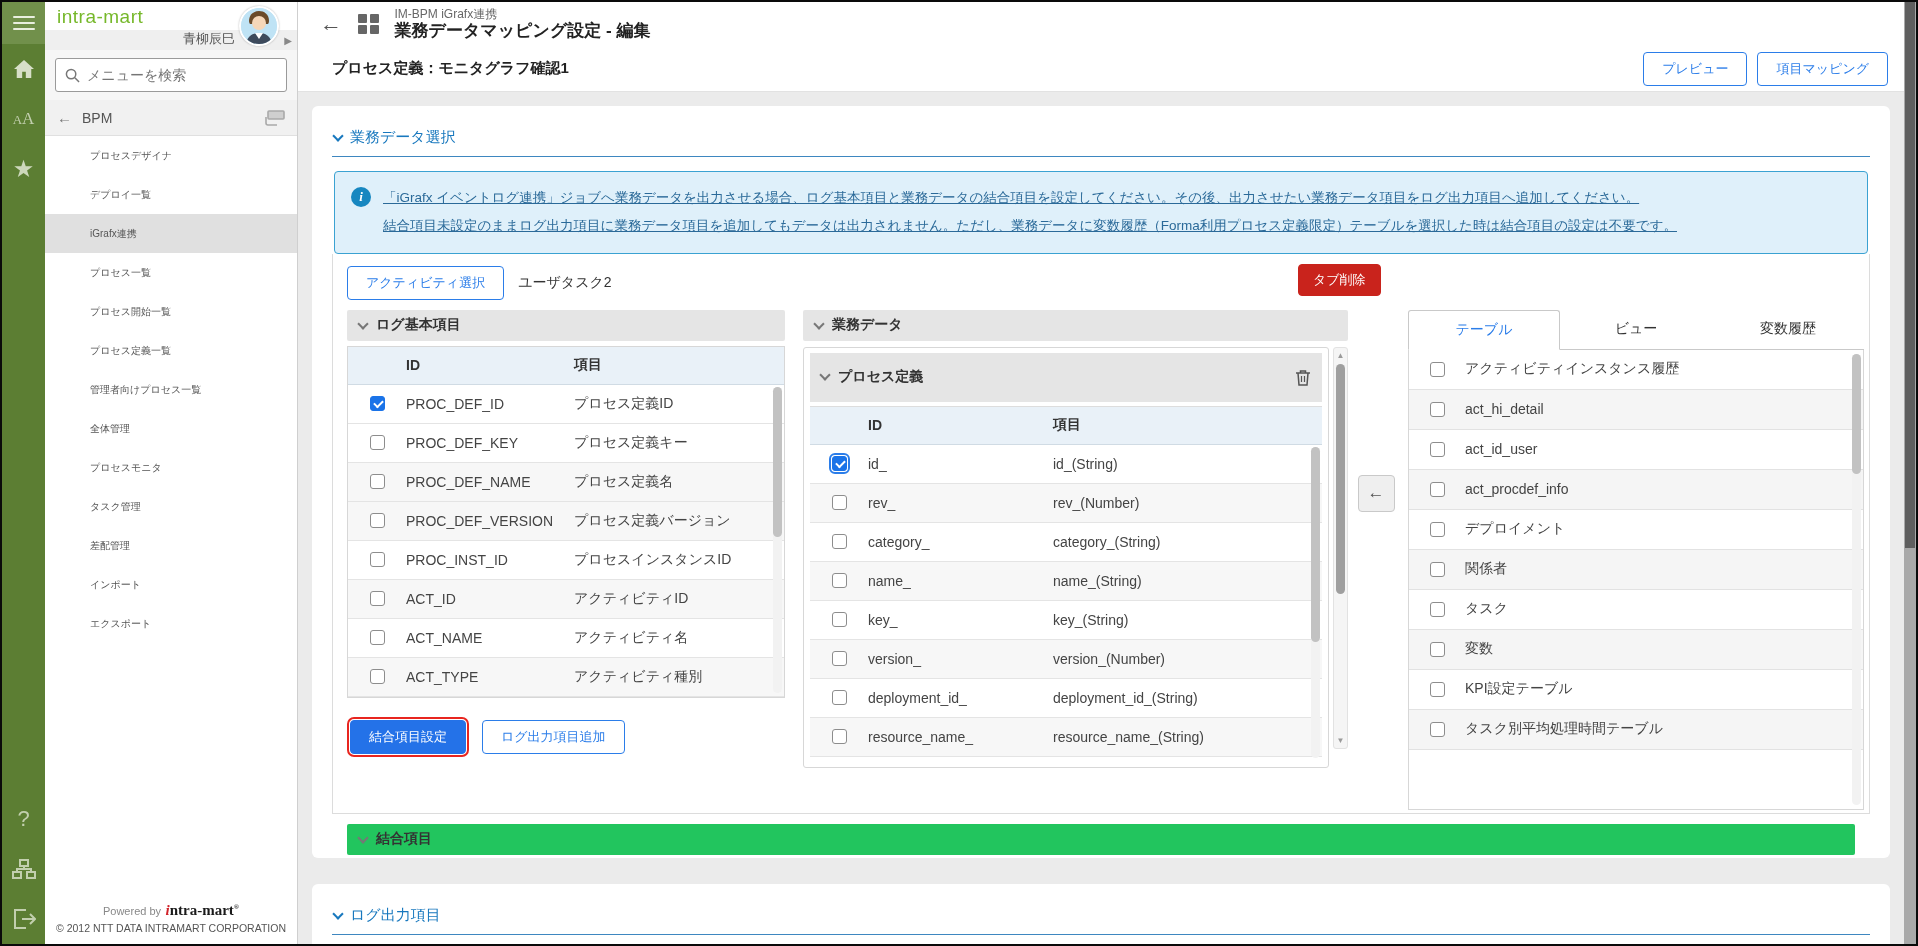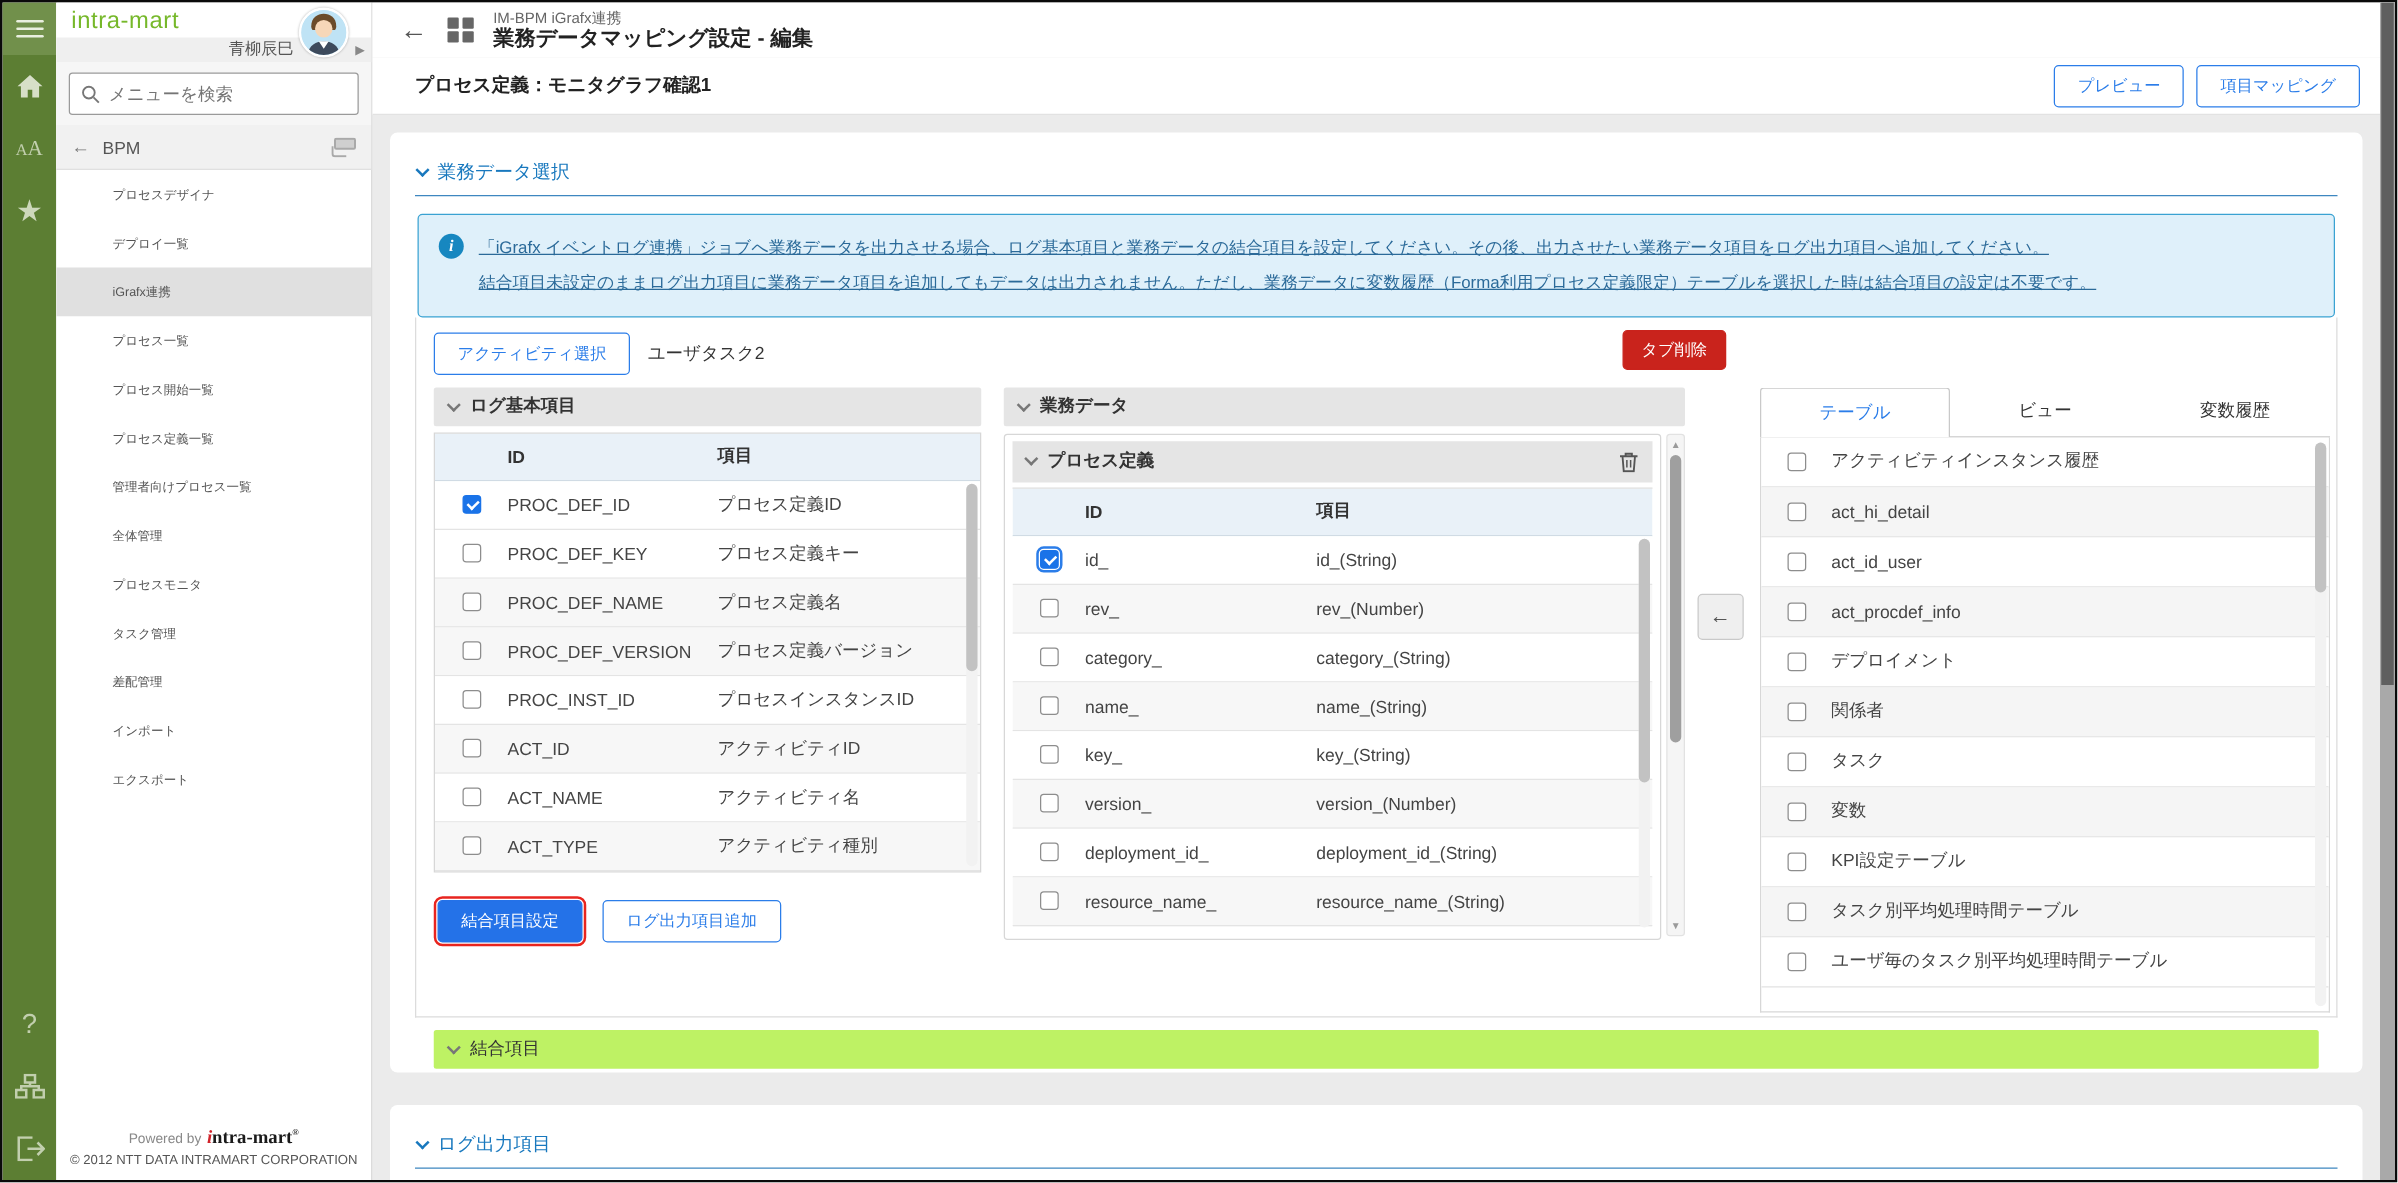--- a/index.html
+++ b/index.html
@@ -100,21 +100,21 @@
 
   
   .col1 { width:438px; flex-shrink:0; }
   .col1 .dtable { height:352px; overflow:hidden; }
   .col1-btns { margin-top:22px; display:flex; gap:16px; padding-left:3px; }
 
   
   .col2 { width:545px; flex-shrink:0; margin-left:18px; }
   .col2-body { display:flex; margin-top:6px; }
   .col2-inner { flex:1; border:1px solid #d7d7d7; border-radius:3px; padding:5px 6px; }
-  .grp-hdr { height:33px; background:#e5e5e5; display:flex; align-items:center; gap:9px; padding:0 11px; font-size:14px; color:#333; font-weight:bold;justify-content:flex-end; }
+  .grp-hdr { height:49px; background:#e5e5e5; display:flex; align-items:center; gap:9px; padding:0 11px; font-size:14px; color:#333; font-weight:bold;justify-content:flex-end; }
   .grp-hdr .trash { margin-left:auto; }
   .col2 .dtable { height:356px; overflow:hidden; margin-top:4px; border:none; border-top:1px solid #ddd; }
   .col2 .c-id { width:185px; }
   .outer-sb { width:15px; margin-left:4px; background:#f5f5f5; border:1px solid #e2e2e2; border-radius:3px; position:relative; height:402px; }
   .outer-sb .arr { position:absolute; left:0; width:13px; height:13px; color:#9a9a9a; font-size:8px; text-align:center; line-height:13px; }
   .outer-sb .thumb { position:absolute; left:2px; width:9px; top:16px; height:230px; background:#9f9f9f; border-radius:5px; }
 
   
   .mid-arrow { width:56px; flex-shrink:0; display:flex; justify-content:center; margin-top:165px; }
   .arrow-btn { width:37px; height:37px; background:#efefef; border:1px solid #c9c9c9; border-radius:4px; font-size:17px; color:#555; display:flex; align-items:center; justify-content:center; cursor:pointer; }
@@ -124,21 +124,21 @@
   .col3-tabs { display:flex; border-bottom:1px solid #c9c9c9; }
   .ttab { width:152px; text-align:center; padding:10px 0; font-size:14px; color:#333; cursor:pointer; }
   .ttab.active { border:1px solid #c9c9c9; border-bottom:1px solid #fff; margin-bottom:-1px; border-radius:3px 3px 0 0; color:#2b7de9; background:#fff; }
   .tlist { border:1px solid #d7d7d7; border-top:none; height:460px; overflow:hidden; position:relative; }
   .tl-row { display:flex; align-items:center; height:40px; font-size:14px; color:#444; border-bottom:1px solid #e2e2e2; background:#fff; }
   .tl-row.alt { background:#f5f5f5; }
   .tl-row .c-cb { width:56px; }
   .tlist .vsb { top:4px; }
 
   .join-bar { margin-top:14px; }
-  .join-bar .panel-hdr { background:#bef264; font-weight:normal; }
+  .join-bar .panel-hdr { background:#22c55e; font-weight:bold; }
 
   
   .pagesb { position:absolute; top:0; right:0; width:12px; height:100%; background:#a9a9a9; z-index:9; }
   .pagesb .thumb { position:absolute; top:0; left:1px; width:10px; height:58%; background:#5f5f5f; }
 
   .trash svg, .grp-ic svg { display:block; }
 </style>
 </head>
 <body>
 
@@ -540,26 +540,20 @@
                         <span class="cb"></span>
                       </span>
                       <span>KPI設定テーブル</span>
                     </div>
                     <div class="tl-row alt">
                       <span class="c-cb">
                         <span class="cb"></span>
                       </span>
                       <span>タスク別平均処理時間テーブル</span>
                     </div>
-                    <div class="tl-row">
-                      <span class="c-cb">
-                        <span class="cb"></span>
-                      </span>
-                      <span>ユーザ毎のタスク別平均処理時間テーブル</span>
-                    </div>
                   </div>
                 <div class="vsb">
                     <div class="thumb" style="height:120px;"></div>
                   </div>
               </div>
             </div>
           </div>
 
           <div class="join-bar">
             <div class="panel-hdr">

